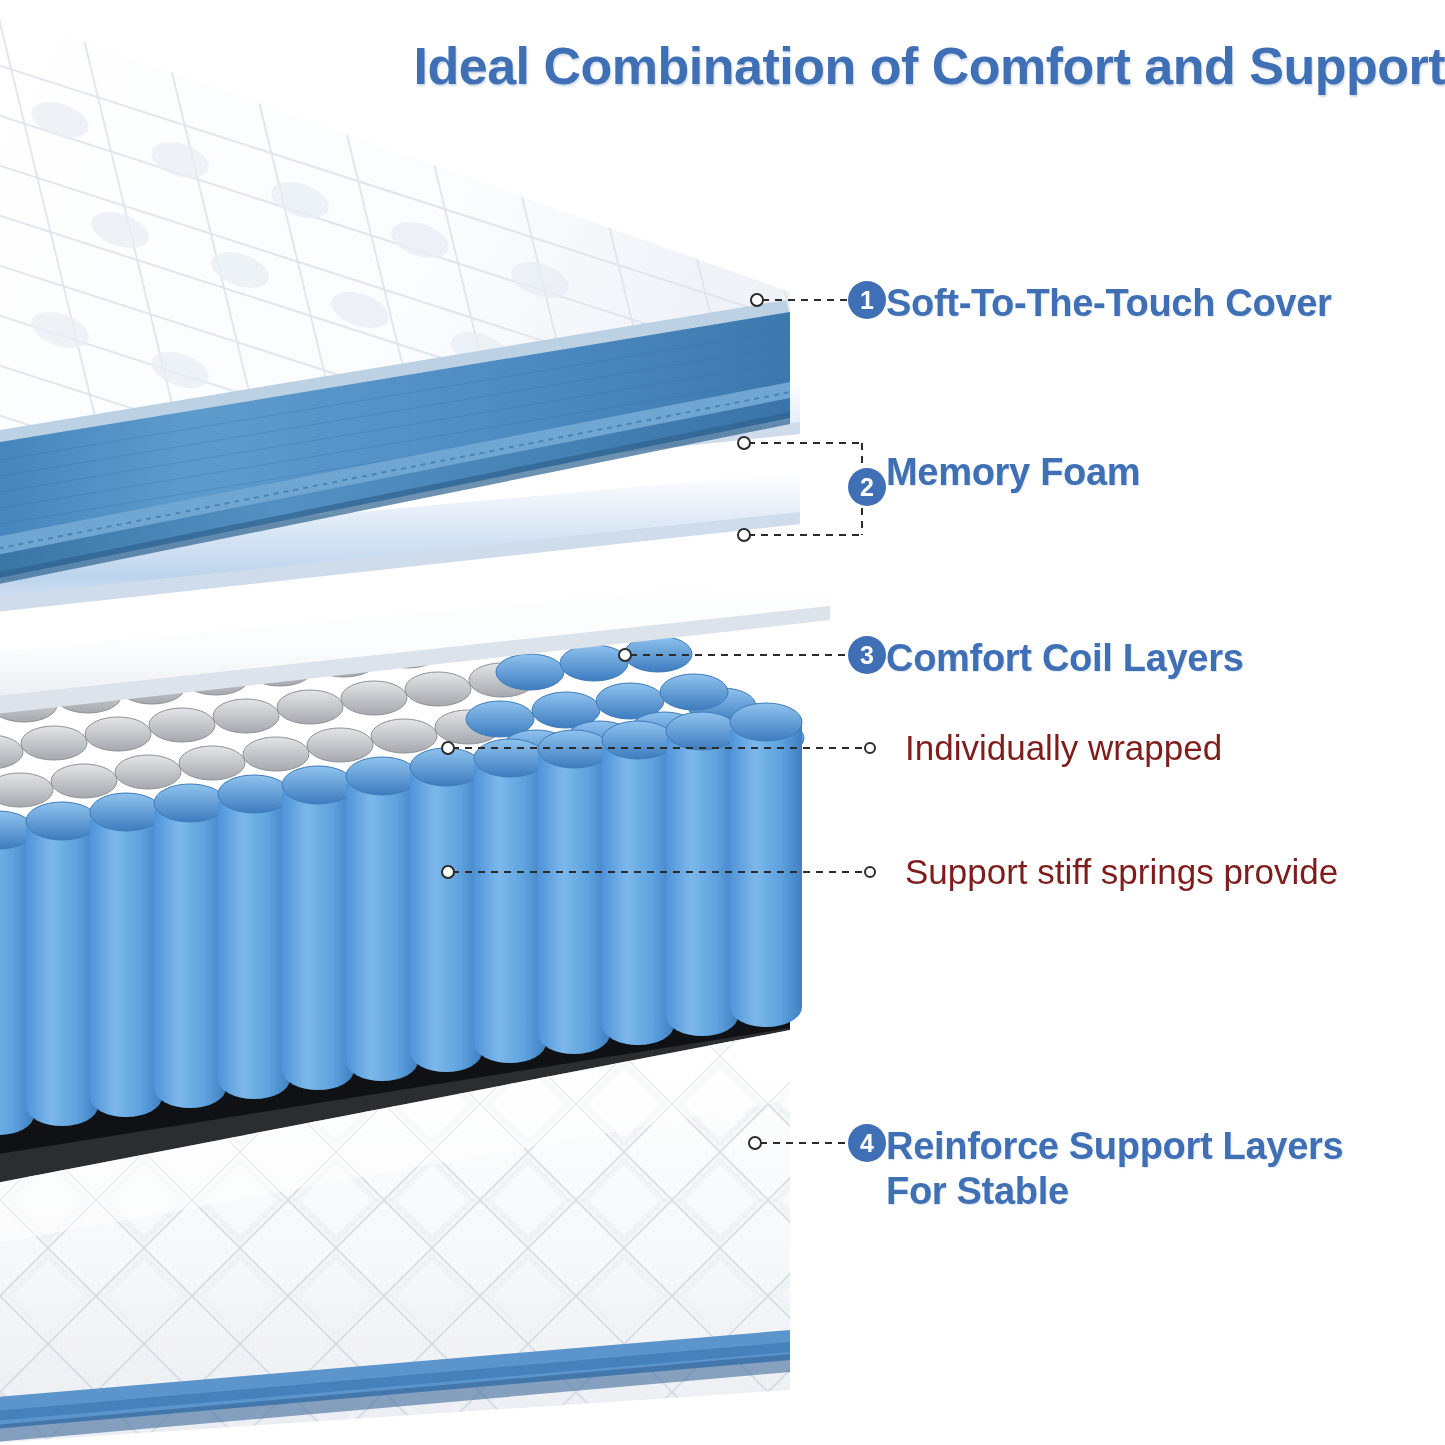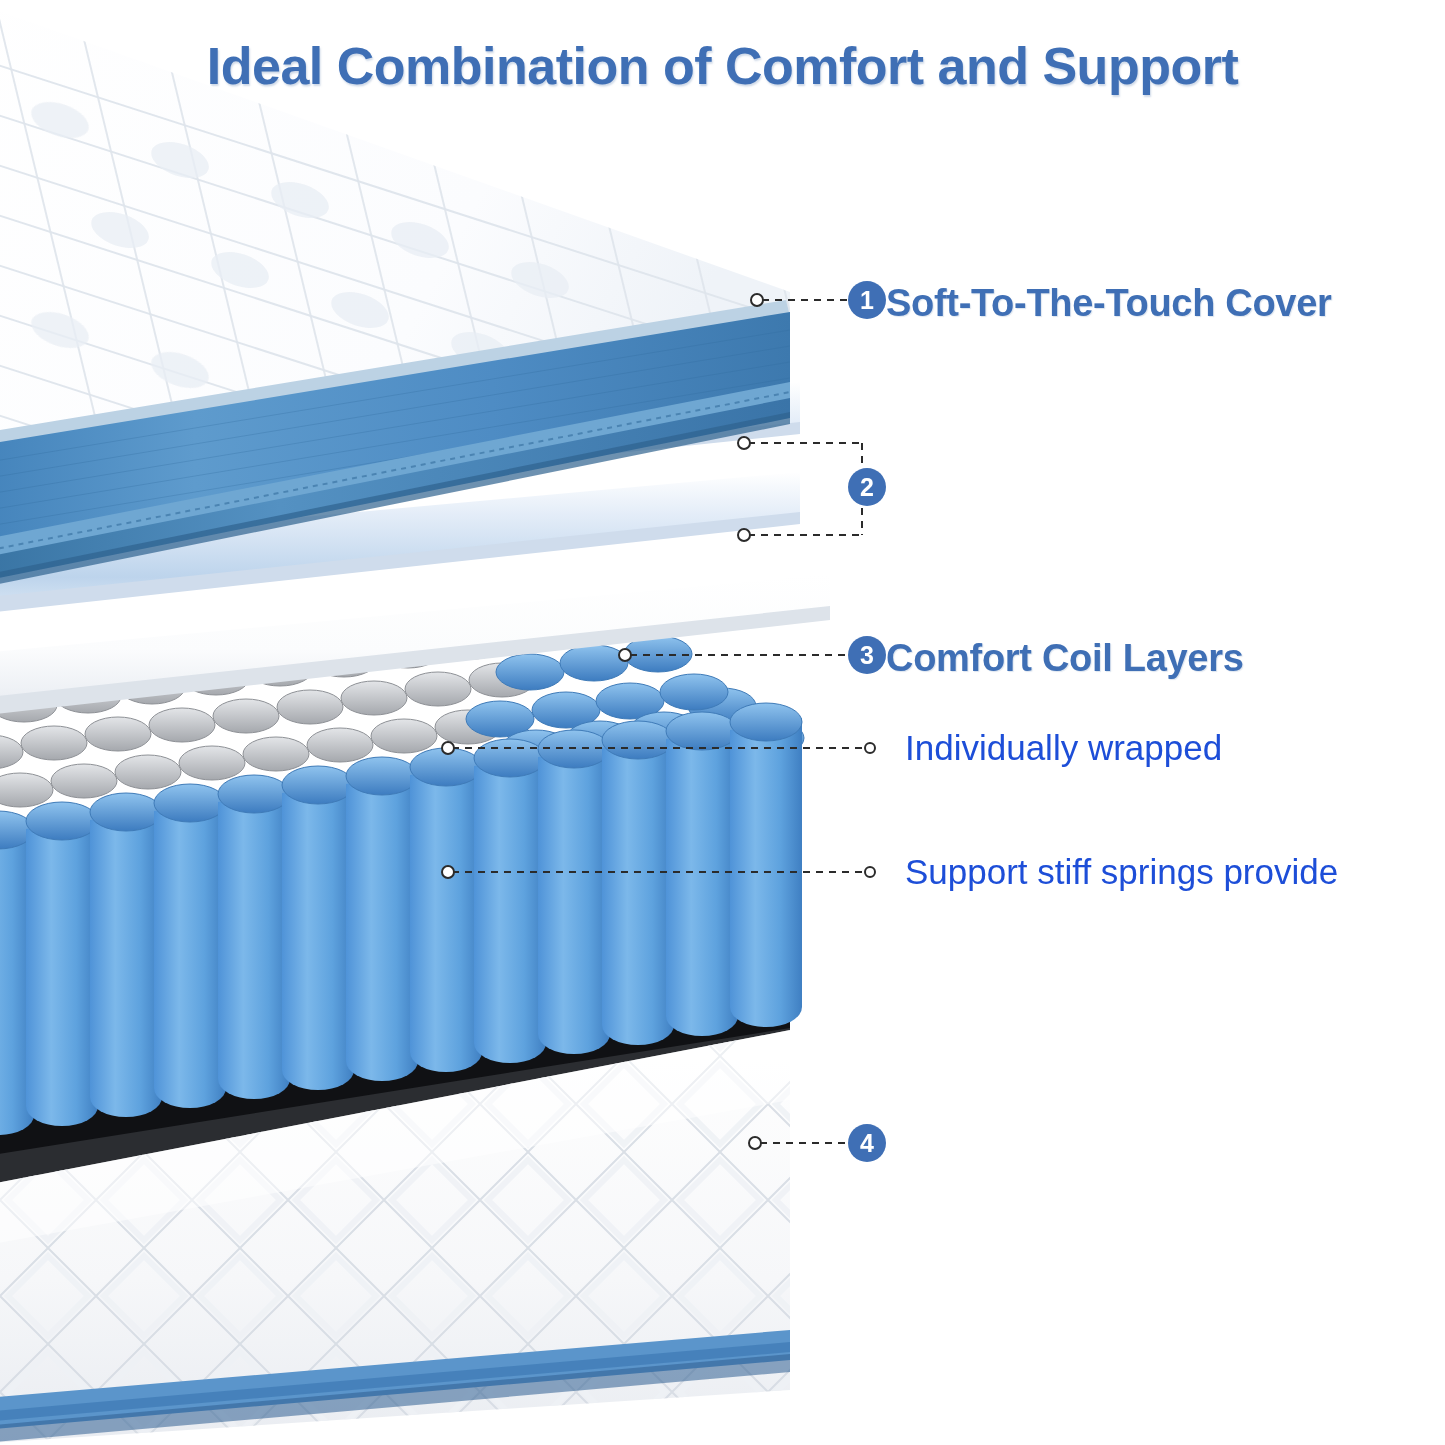--- a/index.html
+++ b/index.html
@@ -16,21 +16,21 @@
     width: 1445px; height: 1445px;
     background: #ffffff;
     overflow: hidden;
   }
 
   
   #page-title {
     position: absolute;
     left: 0; top: 36px;
     width: 1445px;
-    text-align: center;
+    text-align: right;
     font-size: 52px;
     font-weight: bold;
     letter-spacing: -0.5px;
     color: #3f6fb5;
     font-family: "Liberation Sans", sans-serif;
     white-space: nowrap;
     text-shadow: 1px 2px 2px rgba(120,150,190,0.35);
   }
 
   
@@ -67,21 +67,21 @@
     color: #3f6fb5;
     line-height: 1.18;
     letter-spacing: -0.3px;
     font-family: "Liberation Sans", sans-serif;
     text-shadow: 1px 1px 1px rgba(140,165,200,0.3);
   }
   .sub-callout {
     position: absolute;
     font-size: 35px;
     font-weight: normal;
-    color: #1d4ed8;
+    color: #7f1d1d;
     line-height: 1.25;
     font-family: "Liberation Sans", sans-serif;
   }
 
   
   #leaders { position: absolute; left: 0; top: 0; width: 1445px; height: 1445px; }
 </style>
 </head>
 <body>
 
@@ -431,35 +431,40 @@
   <div class="callout" style="left:848px; top:281px;">
     <div class="badge">1</div>
     <div class="callout-label">
       <div>Soft-To-The-Touch Cover</div>
     </div>
   </div>
 
   <div class="callout" style="left:848px; top:468px;">
     <div class="badge">2</div>
     <div class="callout-label" style="margin-top:-18px;">
+      <div>Memory Foam</div>
     </div>
   </div>
 
   <div class="callout" style="left:848px; top:636px;">
     <div class="badge">3</div>
     <div class="callout-label">
       <div>Comfort Coil Layers</div>
     </div>
   </div>
 
   <div class="sub-callout" style="left:905px; top:726px;">
     <div>Individually wrapped</div>
   </div>
 
   <div class="sub-callout" style="left:905px; top:850px;">
     <div>Support stiff springs provide</div>
   </div>
 
   <div class="callout" style="left:848px; top:1124px;">
     <div class="badge">4</div>
+    <div class="callout-label">
+      <div>Reinforce Support Layers</div>
+      <div>For Stable</div>
+    </div>
   </div>
 
 </div>
 
 </body></html>

